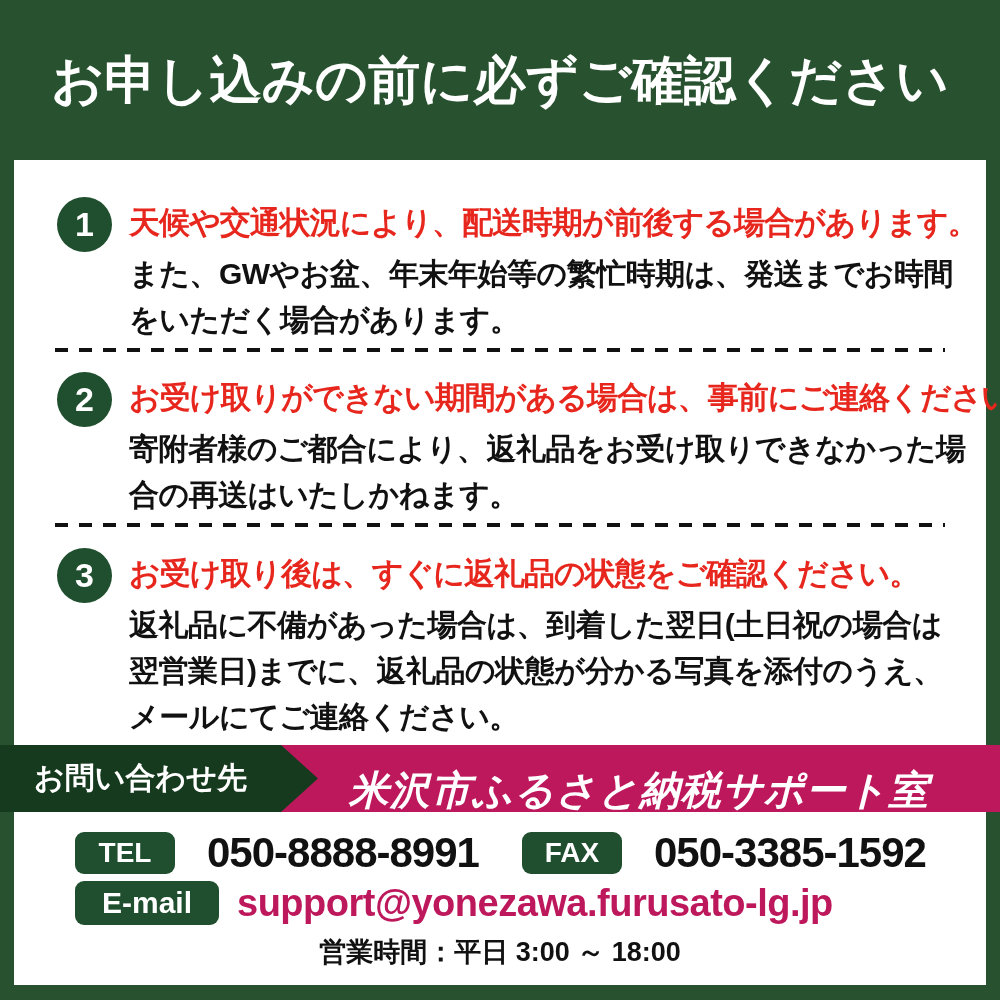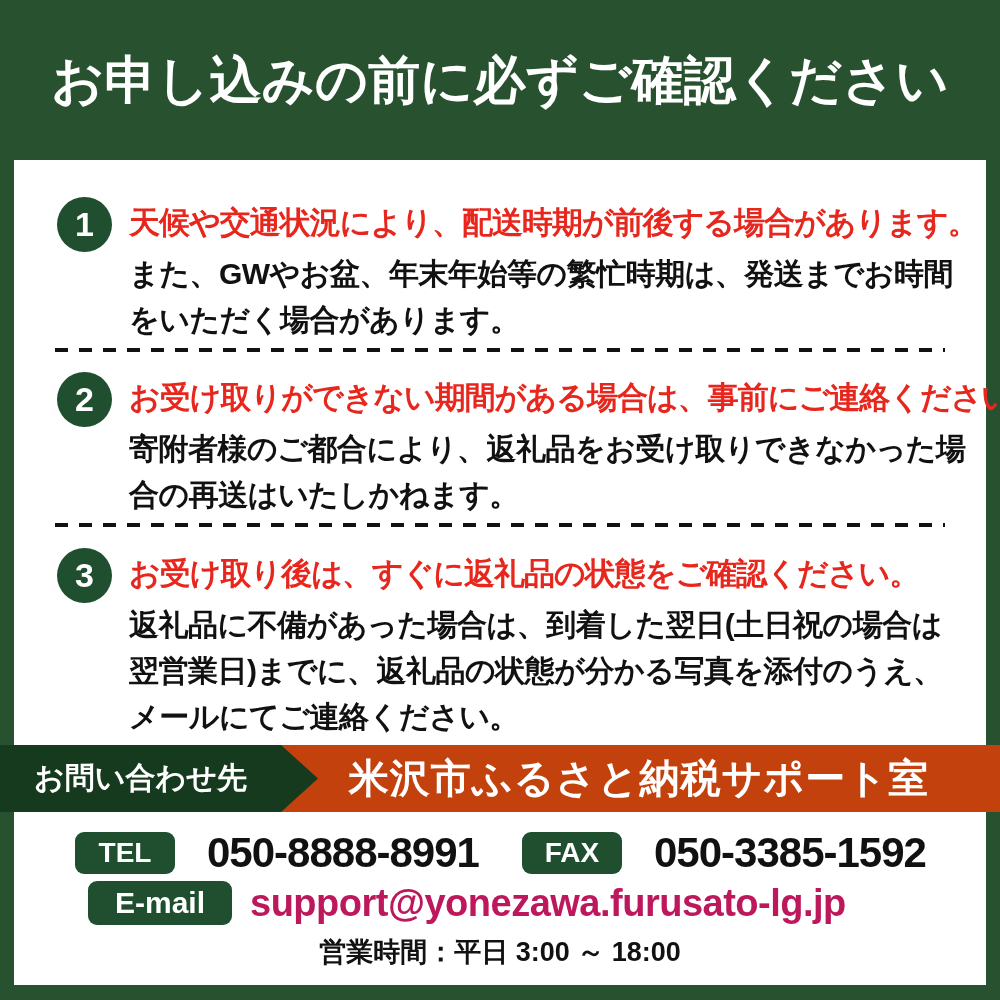--- a/index.html
+++ b/index.html
@@ -85,67 +85,68 @@
     background: repeating-linear-gradient(to right, #111111 0 13px, transparent 13px 24px);
   }
   .dashed-sep.d1 { top: 188px; }
   .dashed-sep.d2 { top: 363px; }
 
   
   .contact-band {
     position: absolute;
     left: 0; top: 745px;
     width: 1000px; height: 67px;
-    background: #c2410c;
+    background: #be185d;
   }
   .contact-arrow {
     position: absolute;
     left: 0; top: 0;
     width: 318px; height: 67px;
     background: #153a1d;
     clip-path: polygon(0 0, 281px 0, 318px 50%, 281px 100%, 0 100%);
     display: flex;
     align-items: center;
   }
   .contact-arrow-label {
     width: 281px;
     text-align: center;
     color: #ffffff;
     font-size: 30px;
     font-weight: bold;
   }
   .contact-office {
     position: absolute;
-    left: 318px; right: 40px; top: 0;
+    left: 318px; right: 40px; top: 12px;
     height: 67px;
     display: flex;
     align-items: center;
     justify-content: center;
     color: #ffffff;
     font-size: 40px;
     font-weight: 800;
     letter-spacing: 1px;
     white-space: nowrap;
+    font-style: italic;
   }
 
   
   .panel-contact {
     position: absolute;
     left: 14px; top: 812px;
     width: 972px; height: 173px;
     background: #ffffff;
   }
   .contact-row {
     position: absolute;
     display: flex;
     align-items: center;
   }
   .row-tel   { left: 61px;  top: 17px; }
   .row-fax   { left: 508px; top: 17px; }
-  .row-email { left: 74px;  top: 69px; }
+  .row-email { left: 61px;  top: 69px; }
 
   .contact-badge {
     background: #1f4f2e;
     color: #ffffff;
     border-radius: 9px;
     display: flex;
     align-items: center;
     justify-content: center;
     font-weight: bold;
   }

